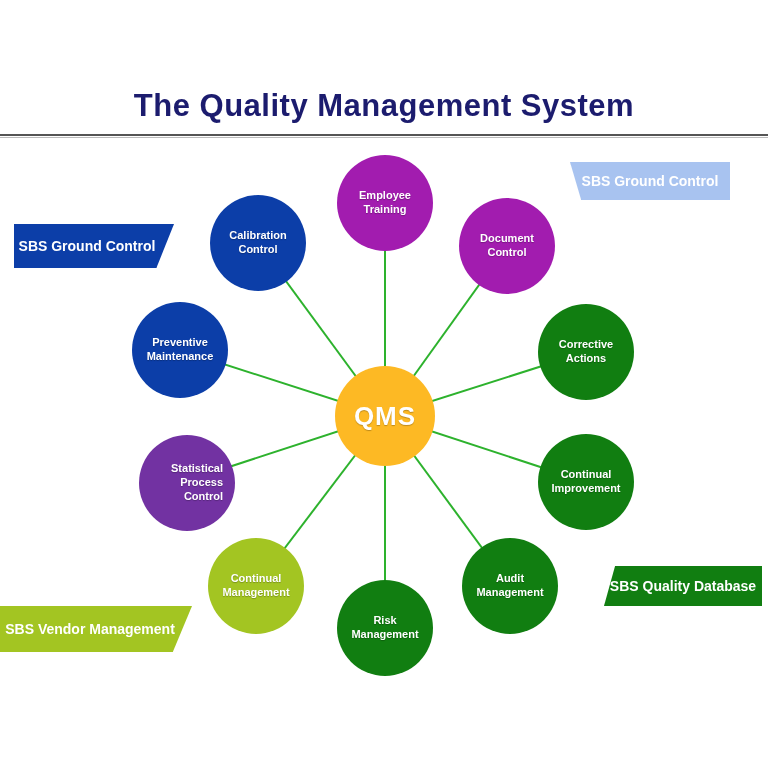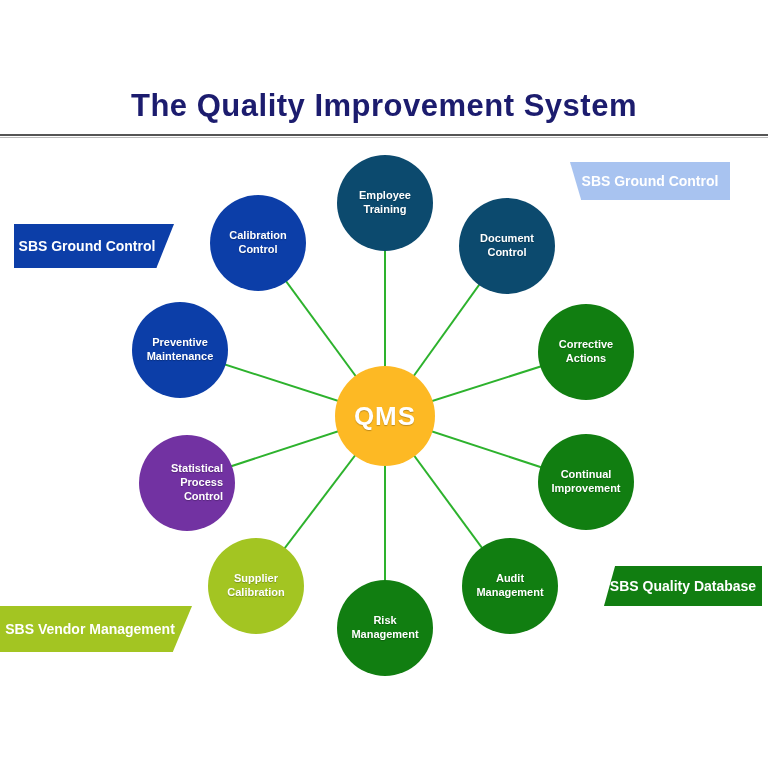--- a/index.html
+++ b/index.html
@@ -23,21 +23,21 @@
     display:flex;align-items:center;justify-content:center;text-align:center;
     color:#ffffff;font-weight:bold;font-size:11px;line-height:1.25;
     padding:0;box-sizing:border-box;
     text-shadow:0 1px 1px rgba(0,0,0,0.25);
   }
   .node span{display:block;width:72px;}
   .node.sat{width:96px;height:96px;}
   .hub{
     width:100px;height:100px;background:#fdb924;font-size:26px;letter-spacing:1px;
   }
-  .c-lightblue{background:#0c4a6e;}
+  .c-lightblue{background:#a21caf;}
   .c-darkblue{background:#0c3ea8;}
   .c-green{background:#117e11;}
   .c-lime{background:#a3c522;}
   .c-purple{background:#7232a2;}
 
   .banner{
     position:absolute;z-index:3;color:#ffffff;font-weight:bold;font-size:14px;
     display:flex;align-items:center;justify-content:center;text-align:center;
     box-shadow:0 2px 3px rgba(0,0,0,0.25);
   }
@@ -71,21 +71,21 @@
   .pos-statistical{left:139px;top:435px;text-align:right;}
   .pos-preventive{left:132px;top:302px;}
   .pos-calibration{left:210px;top:195px;text-align:center;}
   .pos-hub{left:335px;top:366px;}
 </style>
 </head>
 <body>
 
 <div class="stage">
 
-  <div class="title">The Quality Improvement System</div>
+  <div class="title">The Quality Management System</div>
   <div class="divider"></div>
 
   <svg class="links" width="768" height="768">
     <line x1="385" y1="416" x2="385" y2="203"></line>
     <line x1="385" y1="416" x2="507" y2="246"></line>
     <line x1="385" y1="416" x2="586" y2="352"></line>
     <line x1="385" y1="416" x2="586" y2="482"></line>
     <line x1="385" y1="416" x2="510" y2="586"></line>
     <line x1="385" y1="416" x2="385" y2="628"></line>
     <line x1="385" y1="416" x2="256" y2="586"></line>
@@ -110,21 +110,21 @@
   <div class="node sat c-green pos-corrective">
     <span>Corrective Actions</span>
   </div>
   <div class="node sat c-green pos-risk">
     <span>Risk Management</span>
   </div>
   <div class="node sat c-green pos-audit">
     <span>Audit Management</span>
   </div>
   <div class="node sat c-lime pos-supplier">
-    <span>Supplier Calibration</span>
+    <span>Continual Management</span>
   </div>
   <div class="node sat c-purple pos-statistical">
     <span>Statistical Process Control</span>
   </div>
   <div class="node sat c-darkblue pos-preventive">
     <span>Preventive Maintenance</span>
   </div>
   <div class="node sat c-darkblue pos-calibration">
     <span>Calibration Control</span>
   </div>

